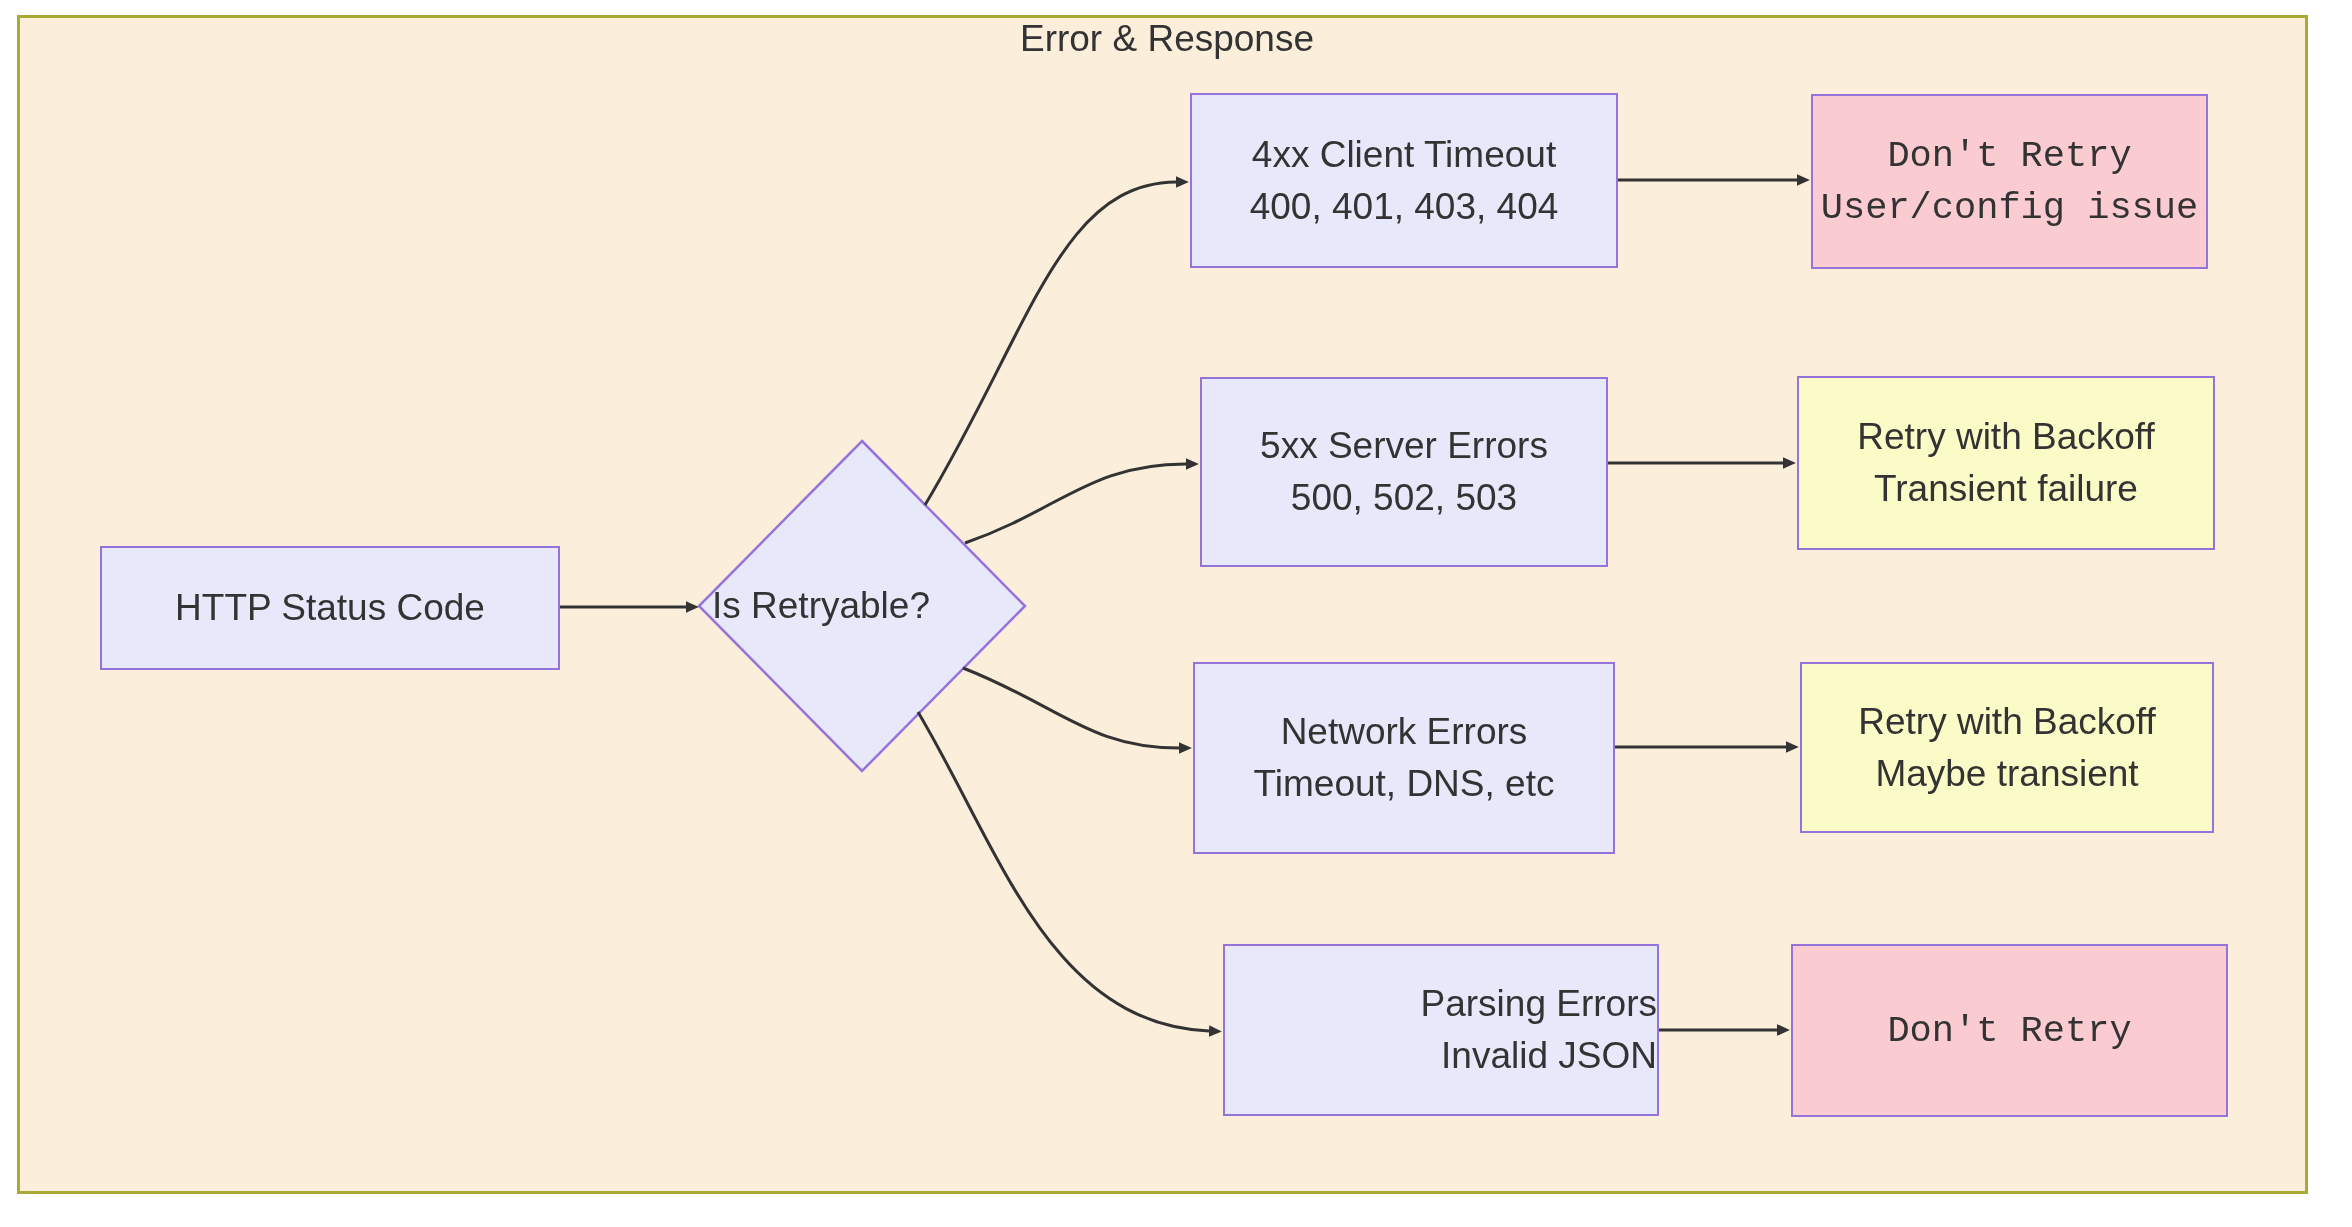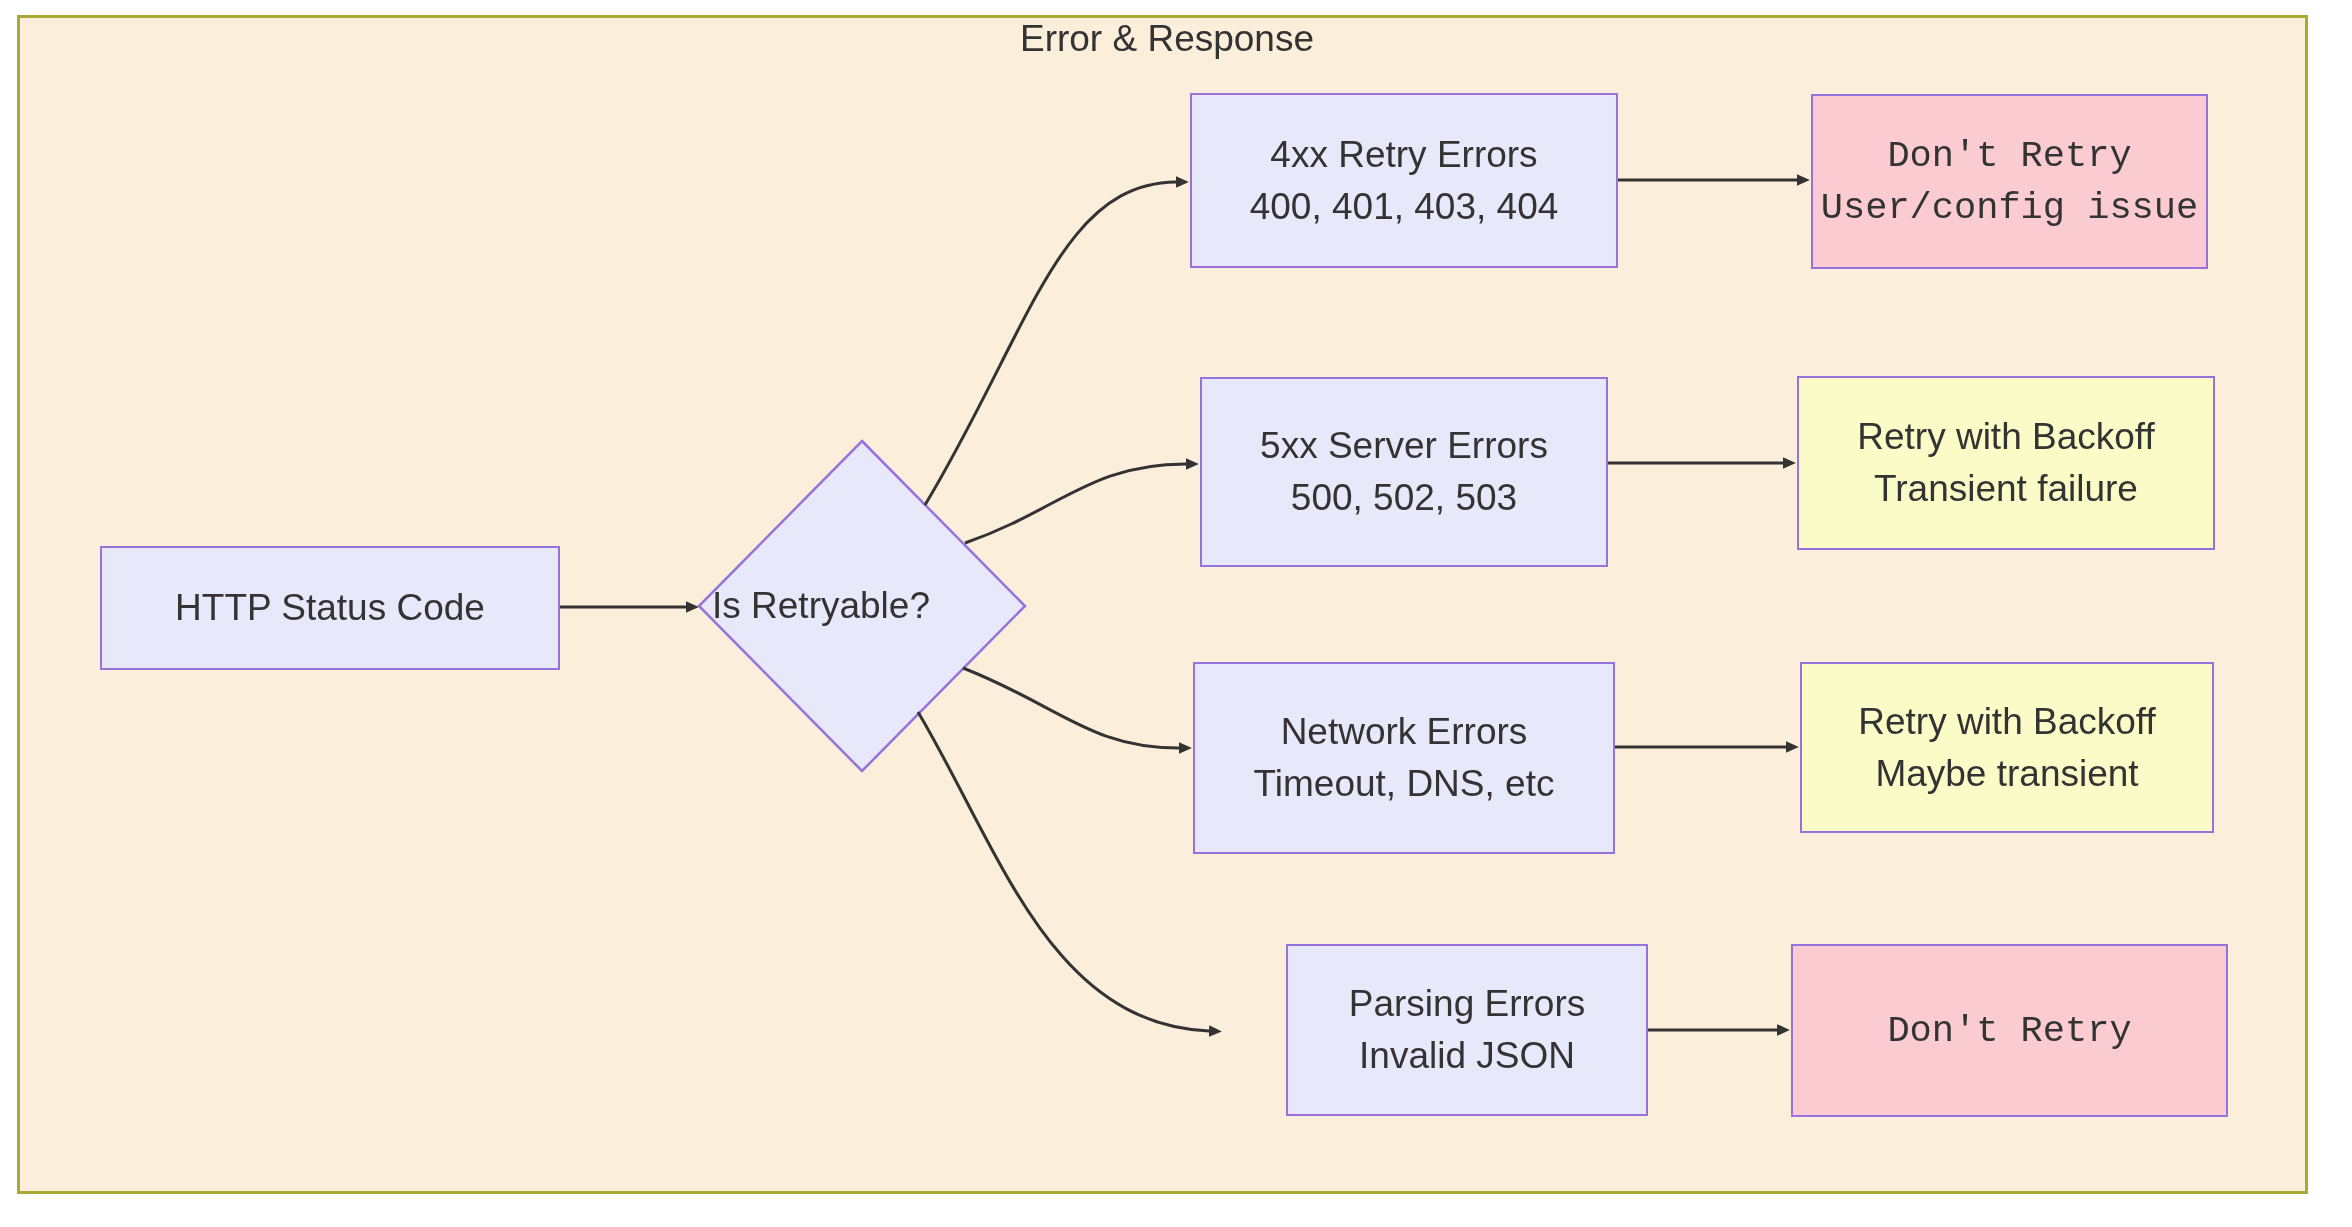--- a/index.html
+++ b/index.html
@@ -67,21 +67,21 @@
     left:712px;top:580px;width:300px;
     text-align:left;
     font-size:37px;
     line-height:52px;
   }
   
   #node-http      {left:100px; top:546px; width:460px; height:124px;}
   #node-4xx       {left:1190px;top:93px;  width:428px; height:175px;}
   #node-5xx       {left:1200px;top:377px; width:408px; height:190px;}
   #node-network   {left:1193px;top:662px; width:422px; height:192px;}
-  #node-parsing   {left:1286px;top:944px; width:362px; height:172px;}
+  #node-parsing   {left:1223px;top:944px; width:436px; height:172px;align-items:flex-end;}
   #node-out-4xx   {left:1811px;top:94px;  width:397px; height:175px;}
   #node-out-5xx   {left:1797px;top:376px; width:418px; height:174px;}
   #node-out-net   {left:1800px;top:662px; width:414px; height:171px;}
   #node-out-parse {left:1791px;top:944px; width:437px; height:173px;}
 </style>
 </head>
 <body>
 
 <div id="stage">
 
@@ -109,21 +109,21 @@
     <path class="edge" d="M1585,1030 L1777,1030" marker-end="url(#arrow)"></path>
   </svg>
 
   <div class="node" id="node-http">
     <span>HTTP Status Code</span>
   </div>
 
   <div class="decision-label">Is Retryable?</div>
 
   <div class="node" id="node-4xx">
-    <span>4xx Retry Errors</span>
+    <span>4xx Client Timeout</span>
     <span>400, 401, 403, 404</span>
   </div>
 
   <div class="node" id="node-5xx">
     <span>5xx Server Errors</span>
     <span>500, 502, 503</span>
   </div>
 
   <div class="node" id="node-network">
     <span>Network Errors</span>

